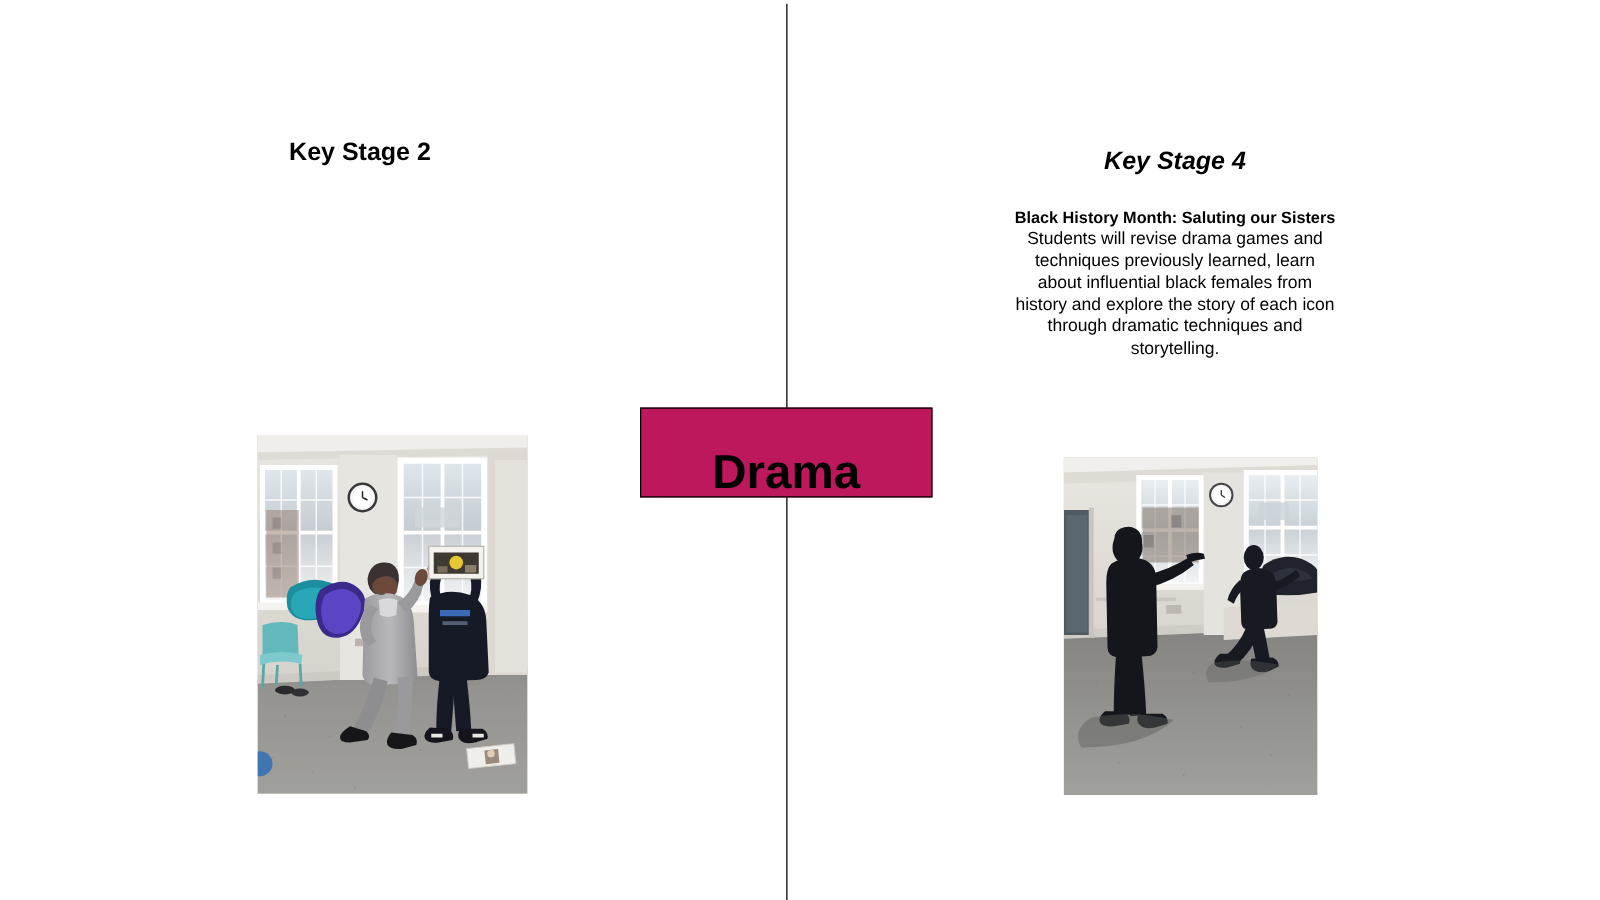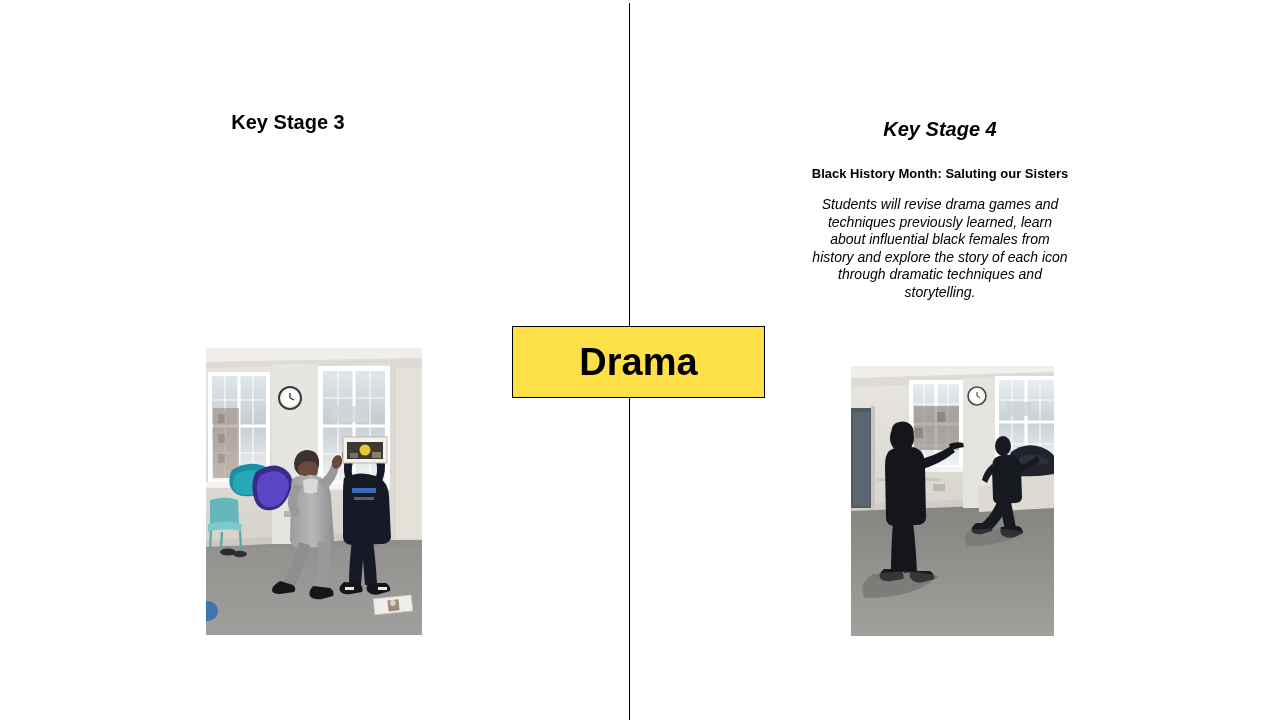--- a/index.html
+++ b/index.html
@@ -24,26 +24,26 @@
     width: 1px;
     height: 717px;
     background: #000000;
   }
 
   
   .subject-box {
     position: absolute;
     left: 512px;
     top: 326px;
-    width: 253px;
+    width: 234px;
     height: 72px;
     border: 1.5px solid #000000;
-    background: #fde047;
+    background: #be185d;
     display: flex;
-    align-items: center;
+    align-items: flex-end;
     justify-content: center;
     box-sizing: border-box;
     z-index: 5;
   }
   .subject-box .subject-title {
     font-size: 38px;
     font-weight: bold;
     letter-spacing: 0px;
     line-height: 1;
   }
@@ -77,39 +77,39 @@
   .column.left  .unit-title { margin-top: 31px; width: 260px; margin-left: 20px;}
   .column.right .unit-title { margin-top: 24px; width: 260px; margin-left: 20px;}
 
   .unit-desc {
     text-align: center;
     font-size: 14px;
     line-height: 17.5px;
     margin: 0;
   }
   .column.left  .unit-desc { margin-top: 16px; width: 238px; margin-left: 31px;}
-  .column.right .unit-desc { margin-top: 14px; width: 256px; margin-left: 22px; font-style: italic;}
+  .column.right .unit-desc { width: 256px; margin-left: 22px;}
 
   
   .photo {
     position: absolute;
     overflow: hidden;
     background: #cfcdc8;
   }
   #photo-ks3 { left: 206px; top: 348px; width: 216px; height: 287px; }
   #photo-ks4 { left: 851px; top: 366px; width: 203px; height: 270px; }
   .photo svg { display: block; width: 100%; height: 100%; }
 </style>
 </head>
 <body>
 
 <div class="spine"></div>
 
 <div class="column left">
-  <div class="stage-title">Key Stage 3</div>
+  <div class="stage-title">Key Stage 2</div>
 </div>
 
 <div class="column right">
   <div class="stage-title">Key Stage 4</div>
   <div class="unit-title">Black History Month: Saluting our Sisters</div>
   <div class="unit-desc">Students will revise drama games and techniques previously learned, learn about influential black females from history and explore the story of each icon through dramatic techniques and storytelling.</div>
 </div>
 
 <div class="subject-box">
   <span class="subject-title">Drama</span>

